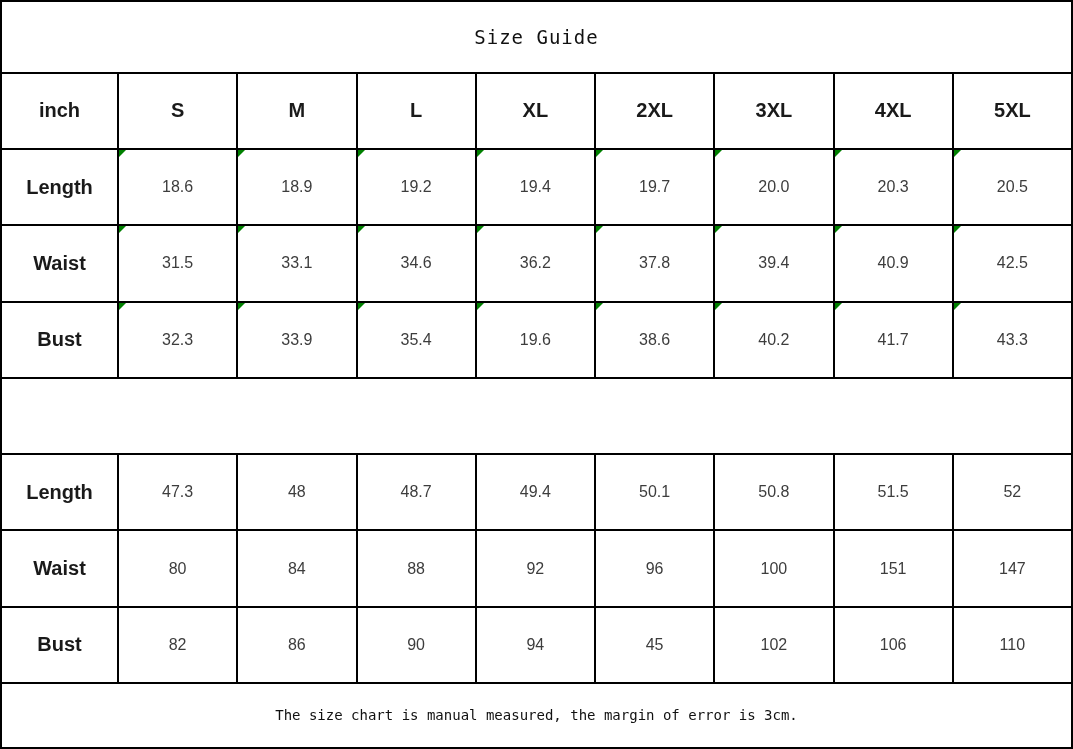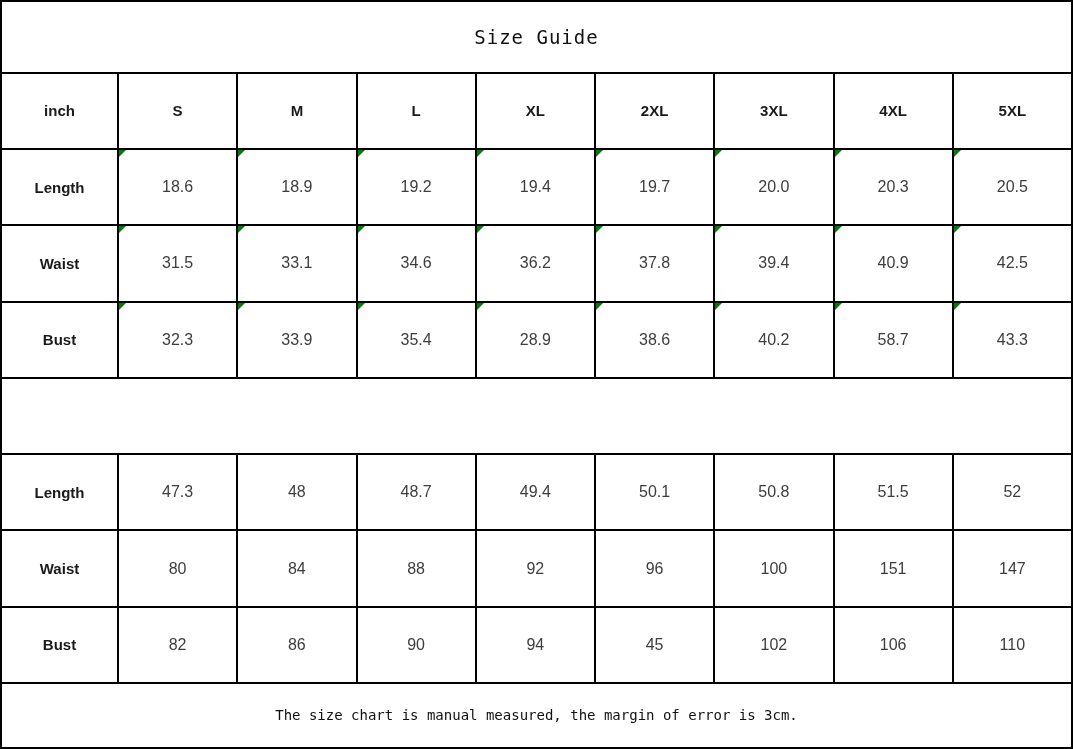--- a/index.html
+++ b/index.html
@@ -37,21 +37,21 @@
   tr.r-footer{height:58px;}
   .title-cell{
     font-family:var(--mono);
     font-size:19px;
     color:#111111;
     letter-spacing:1px;
   }
   .unit-cell,.size-cell,.label-cell{
     font-family:var(--sans);
     font-weight:bold;
-    font-size:15px;
+    font-size:20px;
     color:var(--header-text);
   }
   .value-cell{
     font-family:var(--sans);
     font-size:16px;
     color:var(--value-text);
   }
   .gap-cell{background:#ffffff;}
   .footer-cell{
     font-family:var(--mono);
@@ -118,24 +118,24 @@
           <td class="value-cell"><span class="flag"></span><span>37.8</span></td>
           <td class="value-cell"><span class="flag"></span><span>39.4</span></td>
           <td class="value-cell"><span class="flag"></span><span>40.9</span></td>
           <td class="value-cell"><span class="flag"></span><span>42.5</span></td>
         </tr>
         <tr class="r-std">
           <td class="label-cell">Bust</td>
           <td class="value-cell"><span class="flag"></span><span>32.3</span></td>
           <td class="value-cell"><span class="flag"></span><span>33.9</span></td>
           <td class="value-cell"><span class="flag"></span><span>35.4</span></td>
-          <td class="value-cell"><span class="flag"></span><span>28.9</span></td>
+          <td class="value-cell"><span class="flag"></span><span>19.6</span></td>
           <td class="value-cell"><span class="flag"></span><span>38.6</span></td>
           <td class="value-cell"><span class="flag"></span><span>40.2</span></td>
-          <td class="value-cell"><span class="flag"></span><span>58.7</span></td>
+          <td class="value-cell"><span class="flag"></span><span>41.7</span></td>
           <td class="value-cell"><span class="flag"></span><span>43.3</span></td>
         </tr>
         <tr class="r-std" id="gap-row">
         <td colspan="9" class="gap-cell"></td>
       </tr>
         <tr class="r-std">
           <td class="label-cell">Length</td>
           <td class="value-cell"><span>47.3</span></td>
           <td class="value-cell"><span>48</span></td>
           <td class="value-cell"><span>48.7</span></td>

